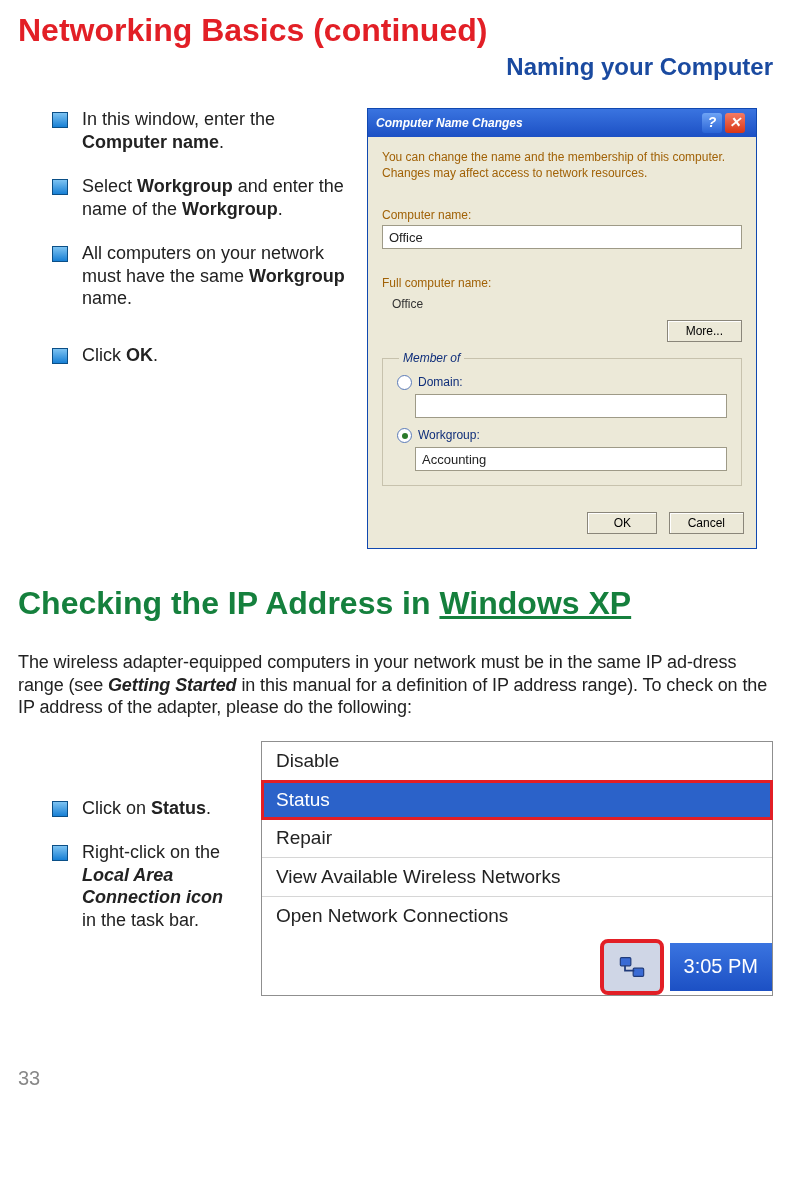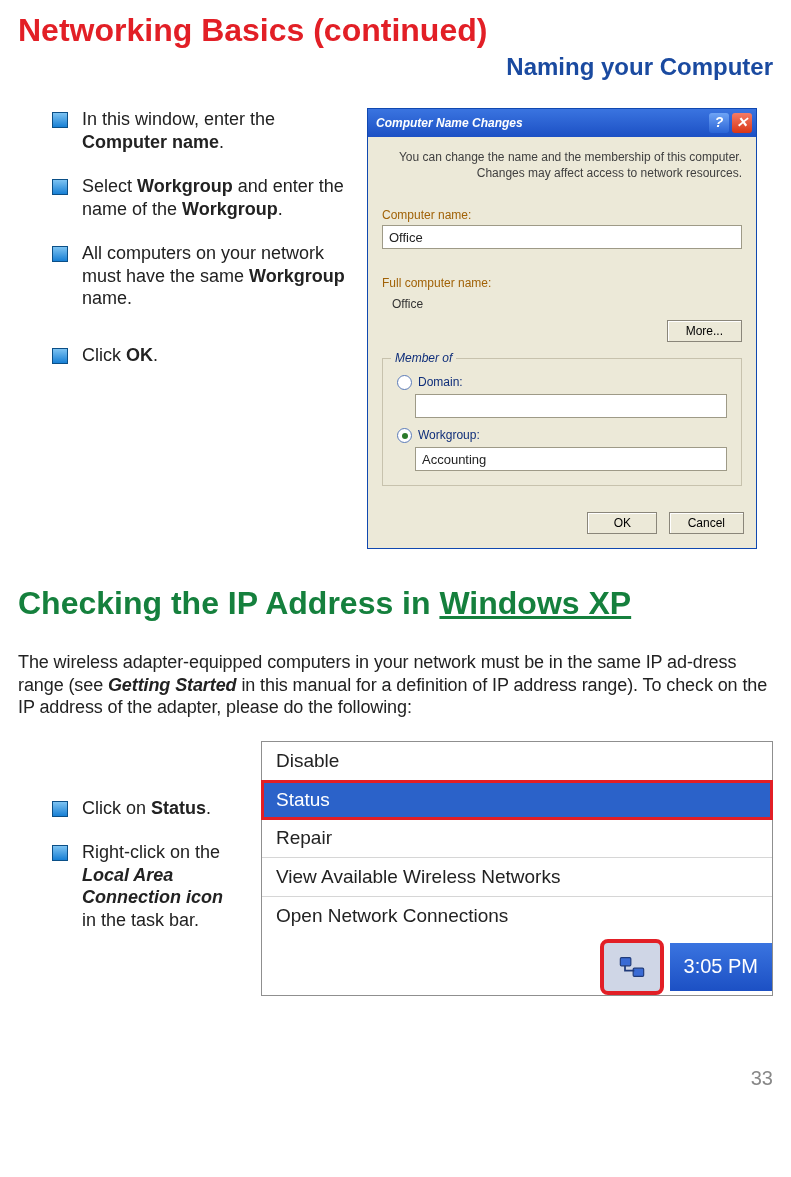--- a/index.html
+++ b/index.html
@@ -64,54 +64,54 @@
     background: #ece9d8;
     font-family: Tahoma, Arial, sans-serif;
     font-size: 12px;
   }
   .xp-titlebar {
     background: linear-gradient(#3a74e0,#1c50c4);
     color: #fff;
     height: 28px;
     display: flex;
     align-items: center;
-    padding: 0 4px 0 8px;
+    padding: 0 11px 0 8px;
     font-style: italic;
     font-weight: bold;
   }
   .xp-titlebar .spacer { flex: 1; }
   .xp-tbtn {
     width: 20px; height: 20px; margin-left: 3px;
     border-radius: 3px; display:flex; align-items:center; justify-content:center;
     font-weight:bold; color:#fff; font-size:14px;
   }
   .xp-help { background: linear-gradient(#6fa4f5,#2a64d6); }
   .xp-close { background: linear-gradient(#f47b65,#d93616); }
   .xp-body { padding: 12px 14px 14px 14px; }
-  .xp-desc { color:#404040; margin-bottom:14px; line-height:1.35;text-align:right; }
+  .xp-desc { color:#a16207; margin-bottom:14px; line-height:1.35; }
   .xp-label { color:#a16207; margin-top:27px; margin-bottom:2px; }
   .xp-input {
     width: 100%; box-sizing:border-box;
     height: 24px; padding:3px 6px;
     border:1px solid #9e9a87; background:#fff; color:#222;
     font-family: inherit; font-size:13px;
   }
   .xp-static { color:#333; padding:4px 0 0 10px; }
   .xp-more-row { text-align:right; margin-top:8px; }
   .xp-button {
     background:#ece9d8; border:1px solid #8a867a;
     padding:3px 18px; font-family:inherit; font-size:12px;
     box-shadow: inset 1px 1px 0 #fff;
   }
   .xp-group {
     border:1px solid #c7c2ad; margin-top:16px; padding:10px 14px 14px 14px;
     position:relative;
   }
   .xp-group-title {
-    position:absolute; top:-8px; left:8px; background:#ece9d8;
+    position:absolute; top:-8px; left:16px; background:#ece9d8;
     padding:0 4px; color:#0f2e7a; font-style:italic;
   }
   .xp-radio-row { display:flex; align-items:center; gap:6px; margin:6px 0 4px 0;}
   .xp-radio {
     width:13px; height:13px; border-radius:50%; border:1px solid #5b7bb8;
     display:flex; align-items:center; justify-content:center; background:#fff;
   }
   .xp-radio.sel::after{ content:""; width:6px; height:6px; border-radius:50%; background:#2b7a2b;}
   .xp-radio-label { color:#0f2e7a; }
   .xp-group .xp-input { margin-left:18px; width:calc(100% - 18px); }
@@ -153,21 +153,21 @@
   .ctx-clock {
     background: linear-gradient(#3a74e0,#1c50c4);
     color:#fff; font-size:20px;
     padding: 12px 14px;
     margin-left:6px;
     height:48px; box-sizing:border-box;
     display:flex; align-items:center;
   }
 
   .para { margin: 0 0 22px 0; letter-spacing:-0.1px;}
-  .page-num { text-align:right; color:#888; font-size:20px; margin-top:70px;}
+  .page-num { text-align:left; color:#888; font-size:20px; margin-top:70px;}
 </style>
 </head>
 <body>
 
 <h1 class="title-main">Networking Basics (continued)</h1>
 <h2 class="title-sub">Naming your Computer</h2>
 
 <div class="two-col">
   <div class="col-left">
 

